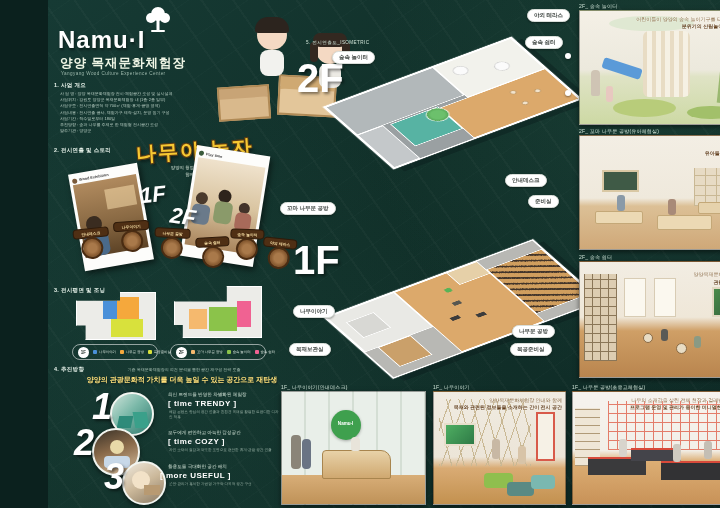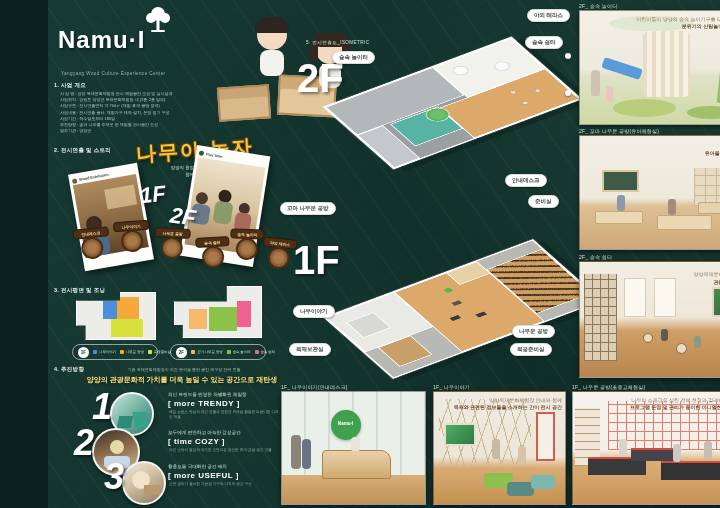--- a/index.html
+++ b/index.html
@@ -57,20 +57,21 @@
   <div class="pattern"></div>
 
   <svg style="left:93px;top:6px;" width="34" height="26" viewBox="0 0 34 26">
     <circle cx="17" cy="8" r="7" fill="#fff"></circle>
       <circle cx="10" cy="12" r="5" fill="#fff"></circle>
       <circle cx="24" cy="12" r="5" fill="#fff"></circle>
     <rect x="15.5" y="13" width="3" height="11" fill="#fff"></rect>
       <rect x="10" y="24" width="14" height="2" rx="1" fill="#fff"></rect>
   </svg>
   <div class="t" style="left:10px;top:26px;font-size:24px;font-weight:bold;color:#fff;letter-spacing:1px;text-shadow:1px 2px 3px rgba(0,0,0,.5);">Namu·I</div>
+  <div class="t" style="left:12px;top:55px;font-size:12.5px;font-weight:bold;color:#f0f6e6;letter-spacing:1px;">양양 목재문화체험장</div>
   <div class="t" style="left:13px;top:71px;font-size:4.6px;color:#9bb7aa;letter-spacing:.4px;">Yangyang Wood Culture Experience Center</div>
 
   <div style="left:152px;top:14px;width:180px;height:122px;">
     <div style="left:18px;top:72px;width:52px;height:34px;background:#d9b98c;border:2px solid #b08a56;box-shadow:inset 0 10px 0 #c8a476;transform:rotate(-4deg);"></div>
     <div style="left:78px;top:62px;width:58px;height:40px;background:#e3c69a;border:2px solid #b08a56;box-shadow:inset 0 12px 0 #cfa972;transform:rotate(3deg);"></div>
     <div style="left:52px;top:6px;width:40px;height:58px;">
       <div style="position:absolute;left:5px;top:0;width:30px;height:30px;border-radius:50%;background:#f4d9c3;box-shadow:inset 0 -18px 0 rgba(0,0,0,0);"></div>
       <div style="position:absolute;left:3px;top:-3px;width:34px;height:16px;border-radius:16px 16px 4px 4px;background:#2c241e;"></div>
       <div style="position:absolute;left:8px;top:30px;width:24px;height:26px;border-radius:8px;background:#f2f2ee;"></div>
     </div>
@@ -204,41 +205,41 @@
   <div class="t" style="left:36px;top:367px;width:200px;text-align:center;font-size:4px;color:#a9c2b5;">기존 목재문화체험장의 여건 분석을 통한 공간 재구성 전략 도출</div>
   <div class="t" style="left:28px;top:375px;width:212px;text-align:center;font-size:7px;font-weight:bold;color:#ffe07a;text-shadow:1px 1px 2px rgba(0,0,0,.5);">양양의 관광문화적 가치를 더욱 높일 수 있는 공간으로 재탄생</div>
 
   <div class="t numeral" style="left:44px;top:386px;">1</div>
   <div class="photo-circle" style="left:62px;top:392px;width:44px;height:44px;
        background:linear-gradient(135deg,#cfe4da 0%,#7ab8a8 45%,#2e7a6e 100%);">
     <div style="position:absolute;left:6px;top:22px;width:14px;height:12px;background:#2e8b7a;transform:skewX(-12deg);"></div>
     <div style="position:absolute;left:22px;top:18px;width:14px;height:16px;background:#3aa08a;transform:skewX(10deg);"></div>
   </div>
   <div class="t lead" style="left:120px;top:392px;width:116px;">최신 트렌드를 반영한 차별화된 체험장</div>
-  <div class="t kw" style="left:120px;top:399px;">[ more TRENDY ]</div>
+  <div class="t kw" style="left:120px;top:399px;">[ time TRENDY ]</div>
   <div class="t sub" style="left:121px;top:410px;width:112px;">체험 콘텐츠 중심의 공간 연출과 친환경 목재를 활용한 트렌디한 디자인 적용</div>
 
   <div class="t numeral" style="left:26px;top:422px;">2</div>
   <div class="photo-circle" style="left:44px;top:428px;width:48px;height:48px;
        background:linear-gradient(160deg,#3a3228 0%,#8a6a4a 45%,#d8c0a0 100%);">
     <div style="position:absolute;left:10px;top:26px;width:26px;height:12px;border-radius:4px;background:#c8d8e8;"></div>
     <div style="position:absolute;left:16px;top:10px;width:14px;height:14px;border-radius:50%;background:#e8d9a8;"></div>
   </div>
   <div class="t lead" style="left:120px;top:430px;width:116px;">모두에게 편안하고 아늑한 감성공간</div>
   <div class="t kw" style="left:120px;top:437px;">[ time COZY ]</div>
   <div class="t sub" style="left:121px;top:448px;width:112px;">자연 소재의 질감과 따뜻한 조명으로 편안한 휴게·관람 공간 연출</div>
 
   <div class="t numeral" style="left:56px;top:456px;">3</div>
   <div class="photo-circle" style="left:74px;top:461px;width:44px;height:44px;
        background:linear-gradient(150deg,#efe9dd 0%,#cbb89a 50%,#8a7a64 100%);">
     <div style="position:absolute;left:8px;top:8px;width:18px;height:18px;border-radius:50%;background:#f2e2c8;"></div>
     <div style="position:absolute;left:20px;top:22px;width:16px;height:10px;background:#b89a72;"></div>
   </div>
   <div class="t lead" style="left:120px;top:464px;width:116px;">활용도를 극대화한 공간 배치</div>
-  <div class="t kw" style="left:120px;top:471px;">[ more USEFUL ]</div>
+  <div class="t kw" style="left:112px;top:471px;">[ more USEFUL ]</div>
   <div class="t sub" style="left:121px;top:482px;width:112px;">운영·관리가 용이한 가변형 가구와 다목적 공간 구성</div>
 
   <div class="t" style="left:258px;top:40px;font-size:4.6px;color:#cfe3d7;letter-spacing:.4px;">5. 전시연출도_ISOMETRIC</div>
   <div class="t bigF" style="left:249px;top:56px;font-size:40px;font-style:normal;">2F</div>
   <div class="t bigF" style="left:245px;top:238px;font-size:40px;font-style:normal;">1F</div>
 
   <div class="iso" style="left:292px;top:38px;width:225px;height:130px;transform:rotateX(55deg) rotateZ(-33deg);background:#9aa0a2;">
     <div style="left:0;top:0;width:58%;height:46%;background:#b2b8ba;"></div>
     <div style="left:0;top:46%;width:14%;height:54%;background:#c4c8ca;"></div>
     <div style="right:0;top:0;width:42%;height:50%;background:#f2f2ec;">

